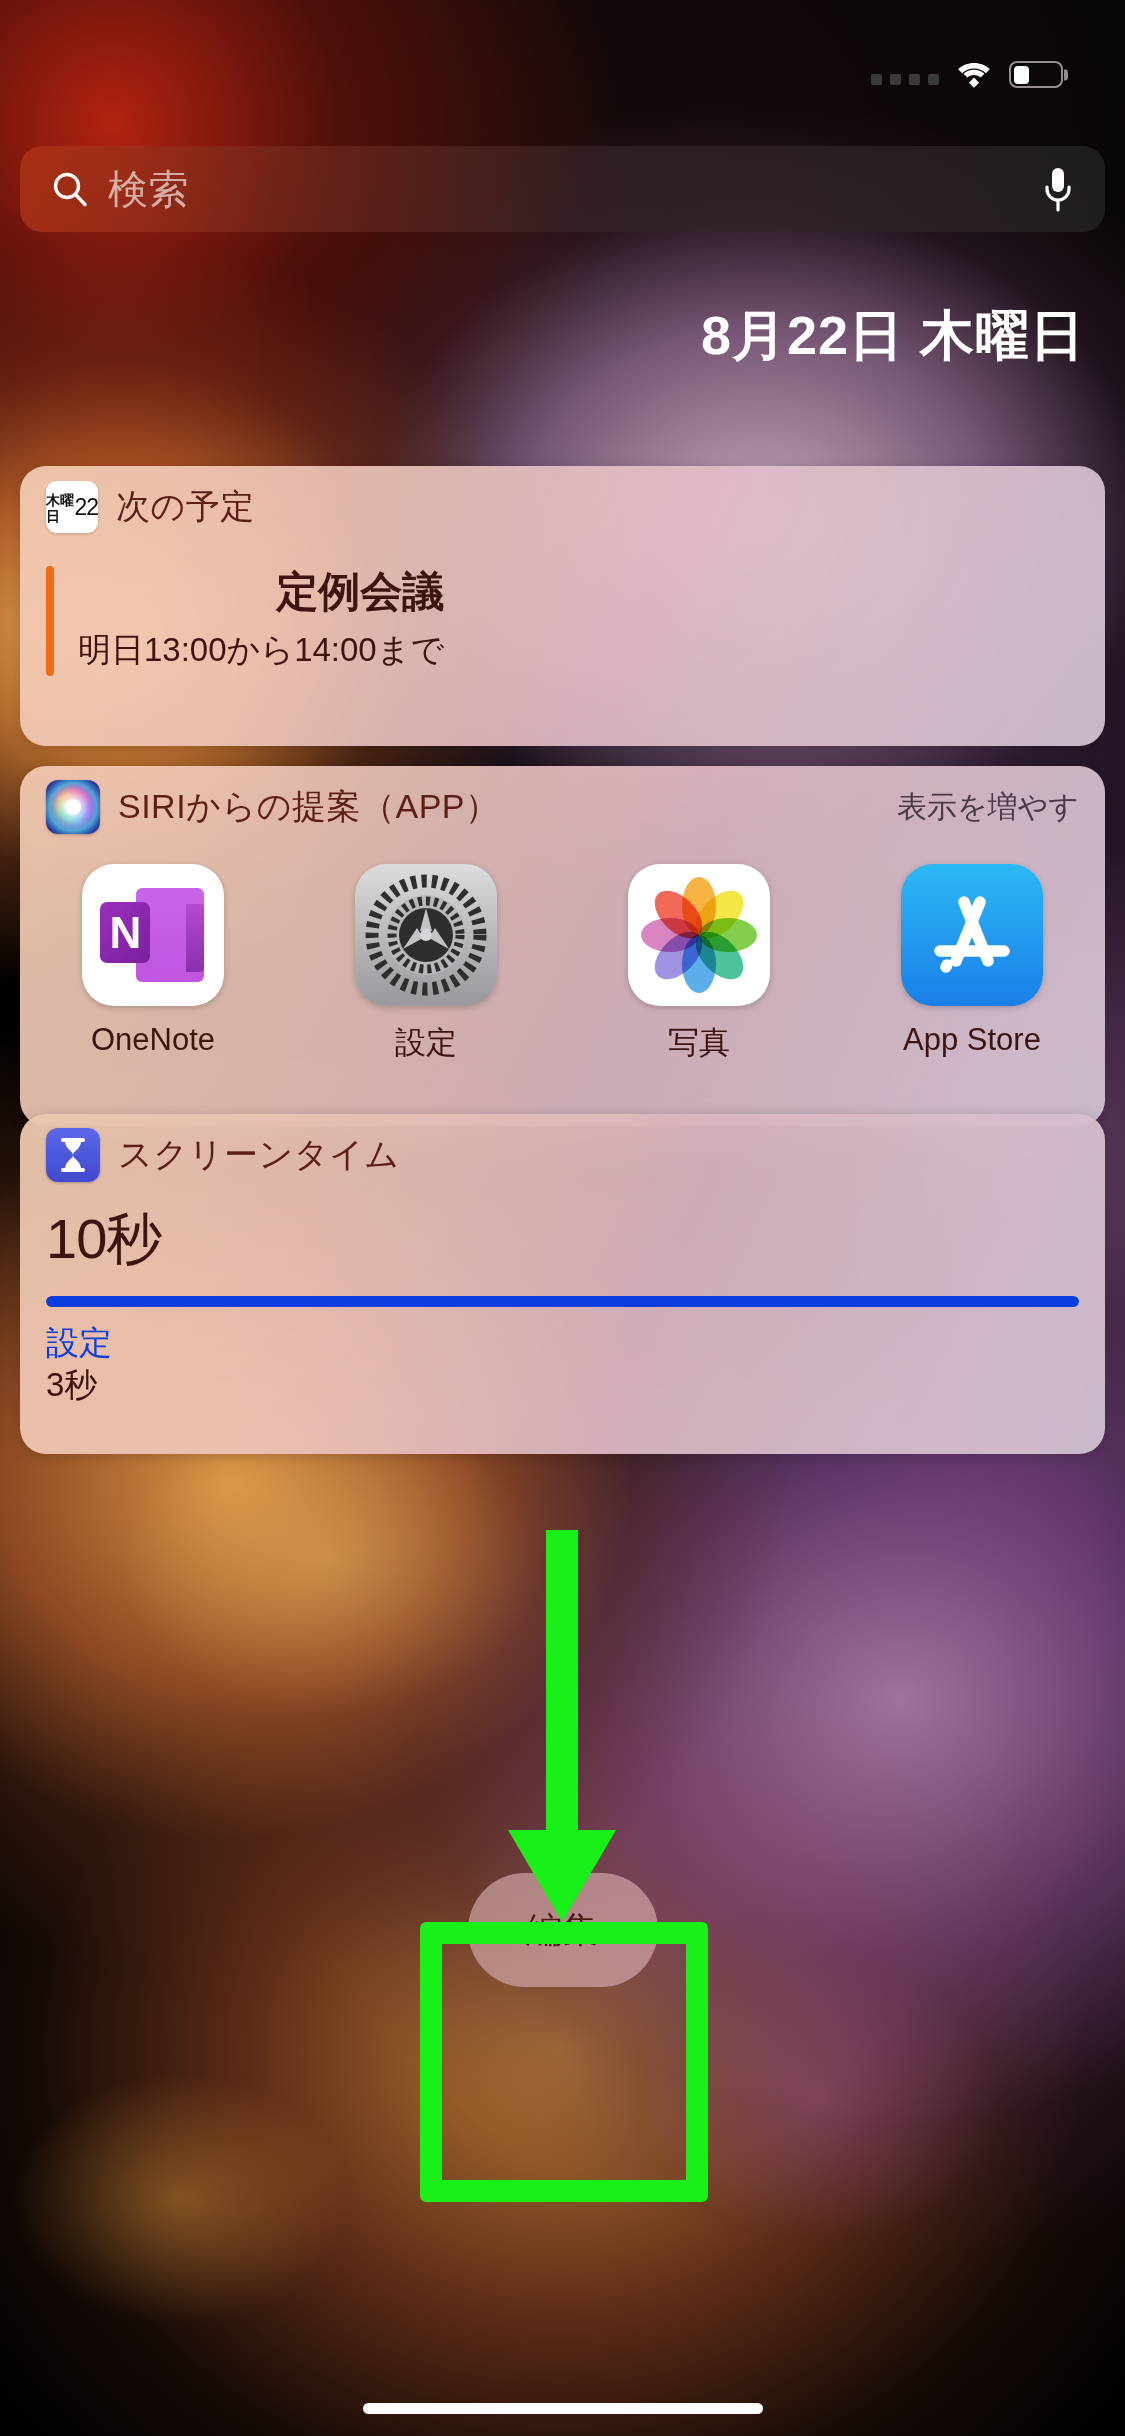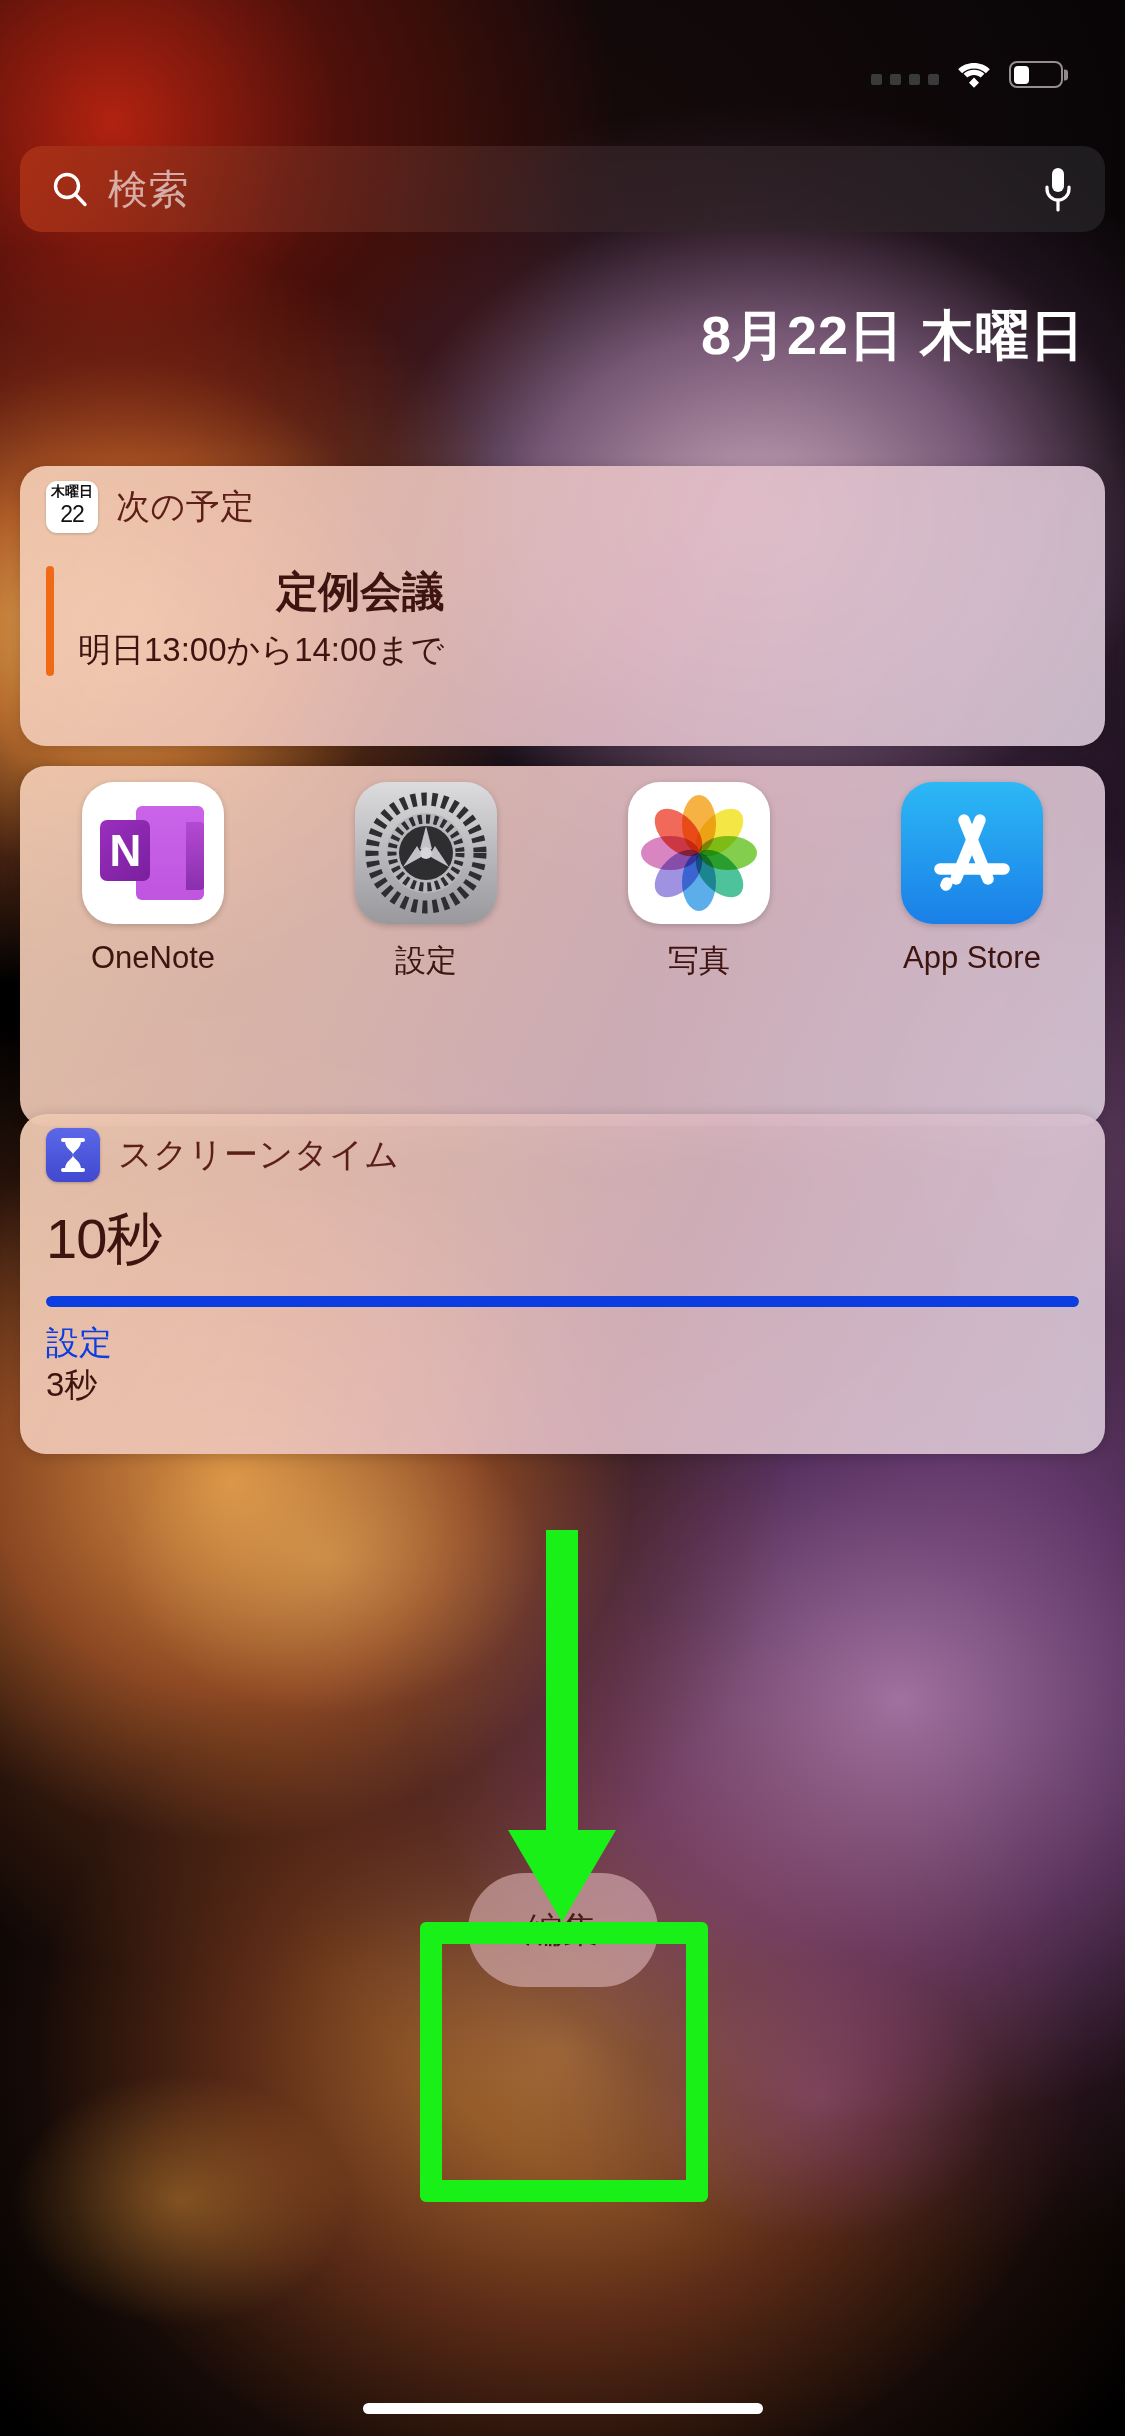--- a/index.html
+++ b/index.html
@@ -81,21 +81,21 @@
     box-shadow:0 2px 14px rgba(0,0,0,.18);
   }
   .w-head { display:flex; align-items:center; height:82px; padding:0 26px; }
   .w-head .w-title { font-size:34px; color:#5c1f18; letter-spacing:.5px; }
   .w-head .w-more { margin-left:auto; font-size:30px; color:#4a3a48; }
 
   
   #widget-calendar { top:466px; height:280px; }
   .cal-icon {
     width:52px; height:52px; border-radius:11px; background:#fff;
-    display:flex; flex-direction:column; align-items:center; justify-content:flex-start;
+    display:flex; flex-direction:row; align-items:center; justify-content:flex-start;
     margin-right:18px; overflow:hidden; box-shadow:0 1px 3px rgba(0,0,0,.2);
   }
   .cal-icon .cal-dow { font-size:14px; color:#111; font-weight:600; line-height:16px; margin-top:2px; }
   .cal-icon .cal-day { font-size:23px; color:#111; line-height:31px; font-weight:400; letter-spacing:-1px; }
   .event { display:flex; padding:18px 26px 0 26px;text-align:right; }
   .event .bar { width:8px; border-radius:4px; background:#f06a16; flex:0 0 auto; height:110px; }
   .event .etext { margin-left:24px; }
   .event .etitle { font-size:42px; font-weight:700; color:#3d1410; line-height:52px; }
   .event .etime { font-size:33px; color:#3d1410; margin-top:12px; line-height:40px; }
 
@@ -239,20 +239,25 @@
   <div class="event">
     <div class="bar"></div>
     <div class="etext">
       <div class="etitle">定例会議</div>
       <div class="etime">明日13:00から14:00まで</div>
     </div>
   </div>
 </div>
 
 <div class="widget" id="widget-siri">
+  <div class="w-head">
+    <div class="siri-icon"></div>
+    <span class="w-title">SIRIからの提案（APP）</span>
+    <span class="w-more">表示を増やす</span>
+  </div>
   <div class="apps">
 
     <div class="app">
       <div class="appicon ic-onenote">
         <div class="pg"></div>
           <div class="tabs"></div>
         <div class="sq">N</div>
       </div>
       <div class="applabel">OneNote</div>
     </div>

